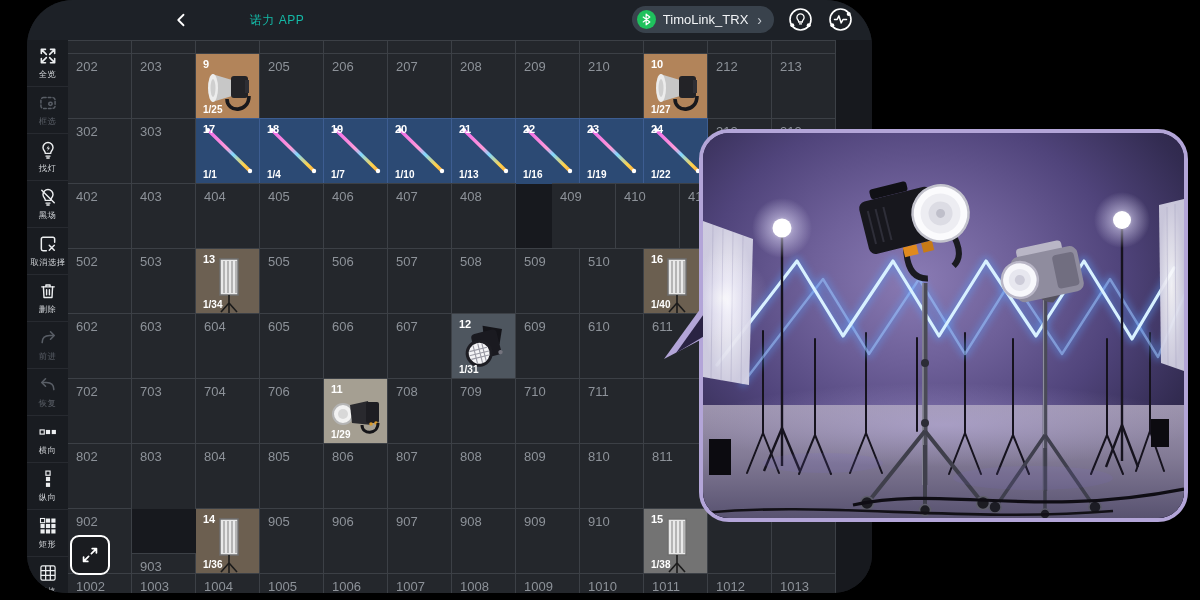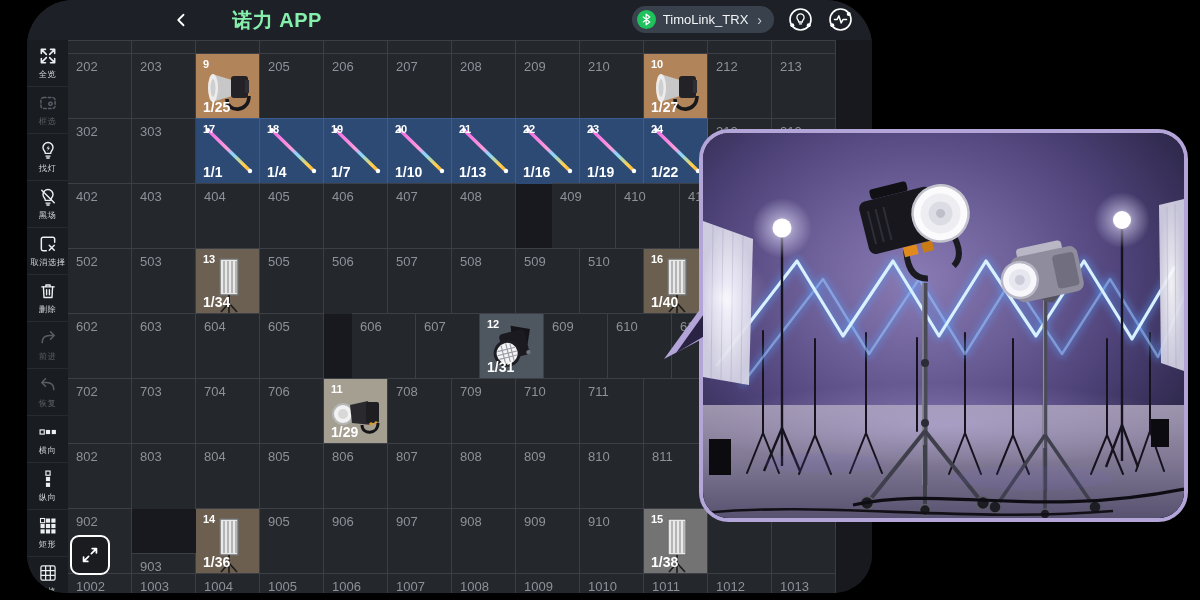--- a/index.html
+++ b/index.html
@@ -9,22 +9,22 @@
 
   
   .app-window{position:absolute;left:27px;top:0;width:845px;height:593px;
     background:var(--window-bg,#191c21);border-radius:46px 46px 38px 38px;overflow:hidden;}
 
   
   .topbar{position:absolute;left:0;top:0;right:0;height:40px;background:var(--topbar-bg,#1d2127);
     display:flex;align-items:center;}
   .back-btn{position:absolute;left:142px;top:7px;width:26px;height:26px;display:flex;
     align-items:center;justify-content:center;cursor:pointer;}
-  .app-title{position:absolute;left:0;right:345px;text-align:center;color:#86efac;
-    font-size:20px;font-weight:700;letter-spacing:.5px;}
+  .app-title{position:absolute;left:0;right:345px;text-align:center;color:#14b8a6;
+    font-size:12px;font-weight:400;letter-spacing:.5px;}
   .top-right{position:absolute;right:18px;top:6px;display:flex;gap:13px;}
   .conn-pill{display:flex;align-items:center;gap:7px;height:27px;padding:0 12px 0 5px;
     background:var(--pill-bg,#39424c);border-radius:15px;cursor:pointer;}
   .conn-pill .bt-badge{width:19px;height:19px;border-radius:50%;background:var(--bt-green,#1fc15d);
     display:flex;align-items:center;justify-content:center;}
   .conn-pill .conn-label{color:#f2f4f6;font-size:13px;}
   .conn-pill .conn-chevron{color:#c6ccd3;font-size:14px;margin-left:2px;}
   .round-icon{width:27px;height:27px;display:flex;align-items:center;justify-content:center;cursor:pointer;}
 
   
@@ -38,21 +38,21 @@
   .sb-item.disabled svg *{stroke:#595e66 !important;fill-opacity:.5;}
 
   
   .grid{position:absolute;left:41px;top:40px;right:0;bottom:0;background:#17191e;overflow:hidden;}
   .g-row{display:flex;}
   .g-cell{width:63px;flex:0 0 63px;position:relative;background:var(--cell-bg,#24272c);
     border-right:1px solid var(--cell-border,#3c4046);border-top:1px solid var(--cell-border,#3c4046);
     box-sizing:content-box;cursor:pointer;}
   .g-cell .cell-num{position:absolute;left:8px;top:5px;font-size:13px;color:var(--cell-num,#8d9299);}
   .g-cell.lit .fix-num{position:absolute;left:7px;top:4px;font-size:11px;font-weight:bold;color:#fff;z-index:2;}
-  .g-cell.lit .fix-addr{position:absolute;left:7px;bottom:4px;font-size:14px;font-weight:bold;color:#fff;z-index:2;}
+  .g-cell.lit .fix-addr{position:absolute;left:7px;bottom:4px;font-size:10px;font-weight:bold;color:#fff;z-index:2;}
   .g-cell.lit svg{position:absolute;inset:0;}
   .g-cell.tube{background:var(--tube-cell,#2c4a74);border-color:#3d5d91;}
 
   
   .resize-btn{position:absolute;left:43px;bottom:18px;width:36px;height:36px;border:2.5px solid #fff;
     border-radius:9px;background:rgba(18,20,24,.55);display:flex;align-items:center;justify-content:center;
     cursor:pointer;z-index:5;}
 
   
   .photo-overlay{position:absolute;left:699px;top:129px;width:481px;height:385px;
@@ -514,21 +514,21 @@
           </div>
           <div class="g-cell" style="height: 65px;">
             <span class="cell-num">603</span>
           </div>
           <div class="g-cell" style="height: 65px;">
             <span class="cell-num">604</span>
           </div>
           <div class="g-cell" style="height: 65px;">
             <span class="cell-num">605</span>
           </div>
-          <div class="g-cell" style="height: 65px; margin-left: 28px;">
+          <div class="g-cell" style="height: 65px;">
             <span class="cell-num">606</span>
           </div>
           <div class="g-cell" style="height: 65px;">
             <span class="cell-num">607</span>
           </div>
           <div class="g-cell lit" style="height: 65px; background: rgb(78, 86, 95);"><span><svg viewBox="0 0 64 65" width="64" height="65" style="position: absolute; inset: 0px;">
                 <g transform="rotate(-14 32 34)">
                   <polygon points="36,12 54,20 48,34 34,26" fill="#141419"></polygon>
                   <rect x="22" y="18" width="26" height="26" rx="4" fill="#1a1a20"></rect>
                   <circle cx="26" cy="38" r="12" fill="#f4f4f6" stroke="#1d1d23" stroke-width="3"></circle>

